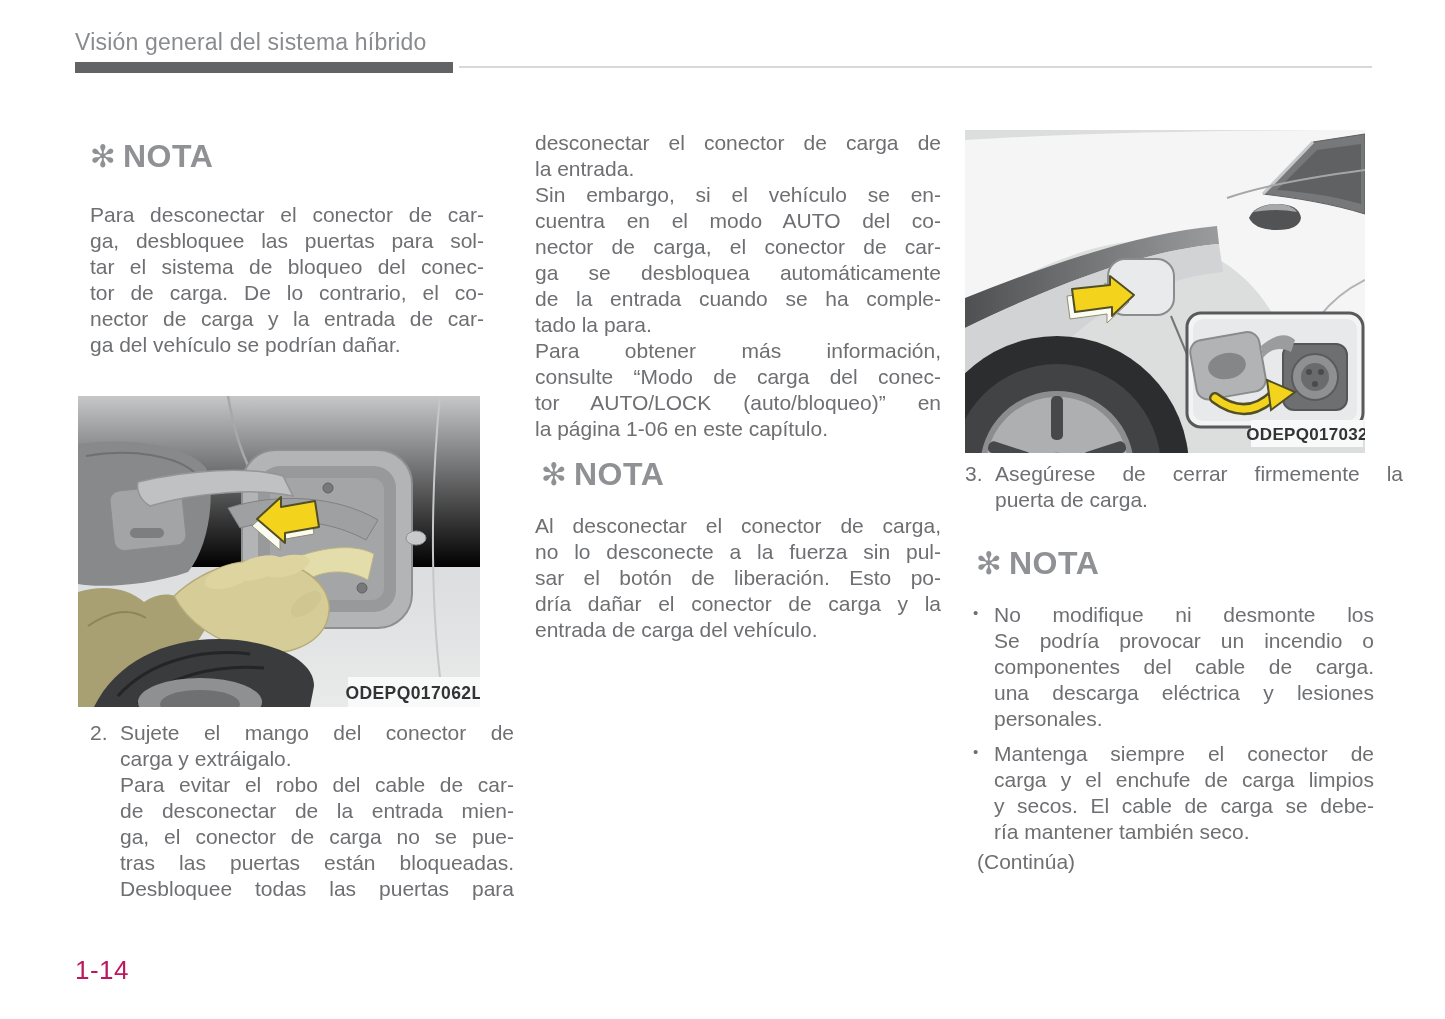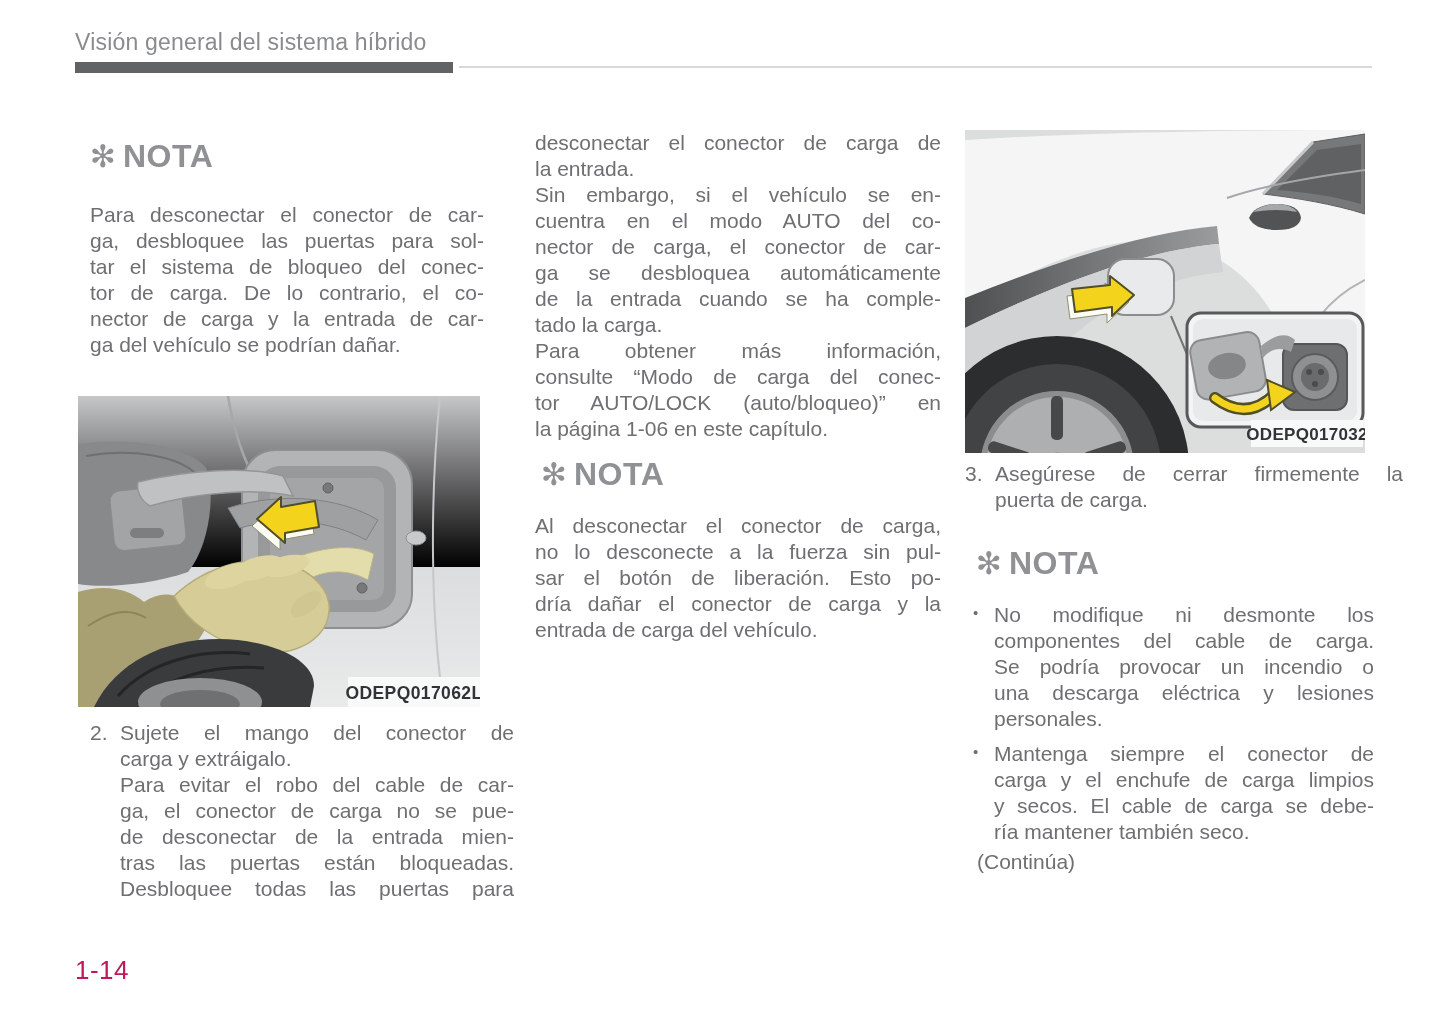--- a/index.html
+++ b/index.html
@@ -117,39 +117,39 @@
   </div>
 
   <div class="txt num-item" style="left:90px;top:720px;width:394px;">
     <span class="num">2.</span>
     <div>
         <div class="tl j">Sujete el mango del conector de</div>
         <div class="tl">carga y extráigalo.</div>
       </div>
     <div>
         <div class="tl j">Para evitar el robo del cable de car-</div>
+        <div class="tl j">de desconectar de la entrada mien-</div>
         <div class="tl j">ga, el conector de carga no se pue-</div>
-        <div class="tl j">de desconectar de la entrada mien-</div>
         <div class="tl j">tras las puertas están bloqueadas.</div>
         <div class="tl j">Desbloquee todas las puertas para</div>
       </div>
   </div>
 
   <div class="txt" style="left:535px;top:130px;width:406px;">
     <div>
         <div class="tl j">desconectar el conector de carga de</div>
         <div class="tl">la entrada.</div>
       </div>
     <div>
         <div class="tl j">Sin embargo, si el vehículo se en-</div>
         <div class="tl j">cuentra en el modo AUTO del co-</div>
         <div class="tl j">nector de carga, el conector de car-</div>
         <div class="tl j">ga se desbloquea automáticamente</div>
         <div class="tl j">de la entrada cuando se ha comple-</div>
-        <div class="tl">tado la carga.</div>
+        <div class="tl">tado la para.</div>
       </div>
     <div>
         <div class="tl j">Para obtener más información,</div>
         <div class="tl j">consulte “Modo de carga del conec-</div>
         <div class="tl j">tor AUTO/LOCK (auto/bloqueo)” en</div>
         <div class="tl">la página 1-06 en este capítulo.</div>
       </div>
   </div>
 
   <div class="nota-head" style="left:541px;top:456px;">
@@ -258,22 +258,22 @@
   <div class="nota-head" style="left:976px;top:545px;">
     <span class="nota-ast">✻</span>
     <span class="nota-word">NOTA</span>
   </div>
 
   <div class="txt" style="left:966px;top:602px;width:408px;">
     <div class="bullet-item">
       <span class="bdot">•</span>
       <div>
           <div class="tl j">No modifique ni desmonte los</div>
+          <div class="tl j">Se podría provocar un incendio o</div>
           <div class="tl j">componentes del cable de carga.</div>
-          <div class="tl j">Se podría provocar un incendio o</div>
           <div class="tl j">una descarga eléctrica y lesiones</div>
           <div class="tl">personales.</div>
         </div>
     </div>
     <div class="bullet-item">
       <span class="bdot">•</span>
       <div>
           <div class="tl j">Mantenga siempre el conector de</div>
           <div class="tl j">carga y el enchufe de carga limpios</div>
           <div class="tl j">y secos. El cable de carga se debe-</div>

